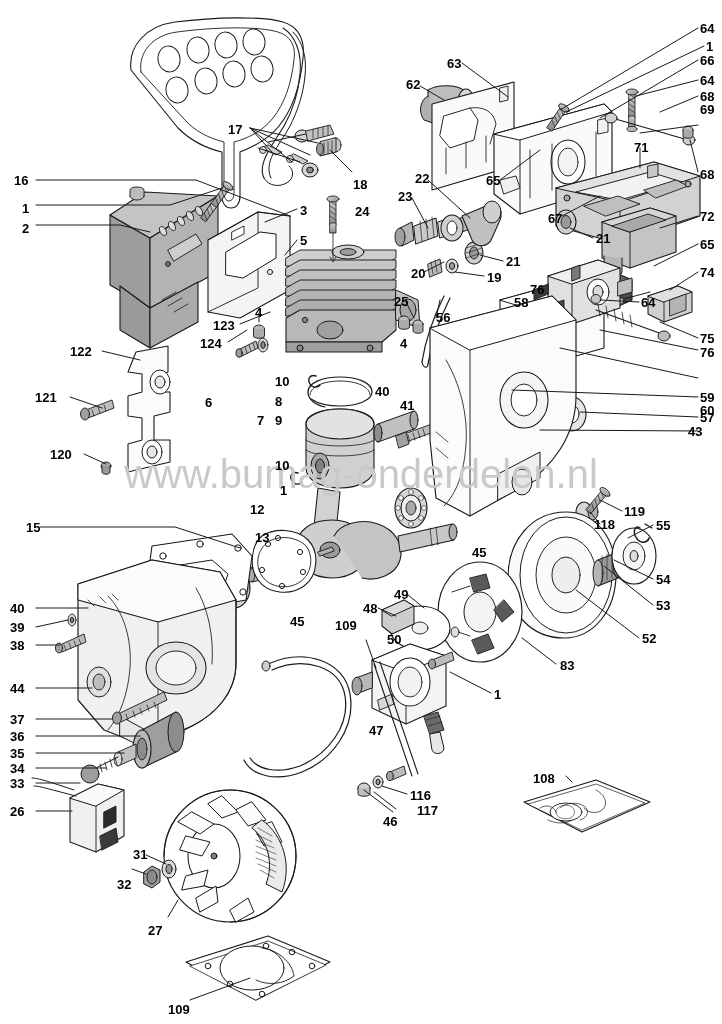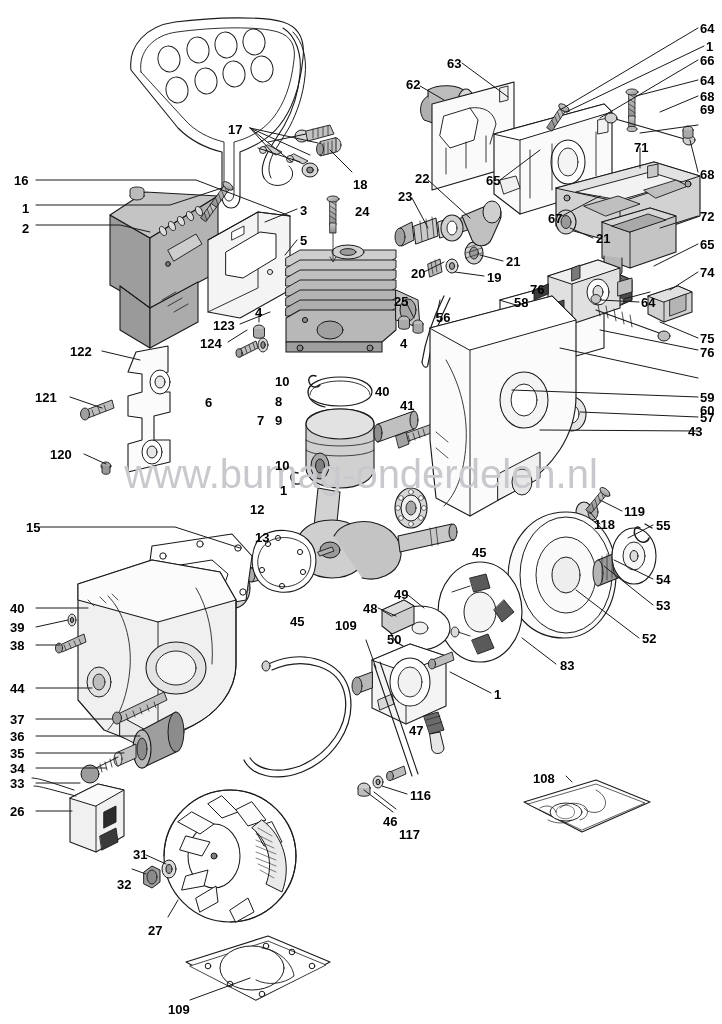--- a/index.html
+++ b/index.html
@@ -952,27 +952,27 @@
       <div class="lbl" style="left: 117px; top: 862px; margin-top: 16px;">32</div>
       <div class="lbl" style="left: 148px; top: 924px;">27</div>
       <div class="lbl" style="left: 168px; top: 1003px;">109</div>
       <div class="lbl" style="left: 290px; top: 615px;">45</div>
       <div class="lbl" style="left: 472px; top: 546px;">45</div>
       <div class="lbl" style="left: 335px; top: 619px;">109</div>
       <div class="lbl" style="left: 394px; top: 588px;">49</div>
       <div class="lbl" style="left: 363px; top: 602px;">48</div>
       <div class="lbl" style="left: 359px; top: 633px; margin-left: 28px;">50</div>
       <div class="lbl" style="left: 494px; top: 688px;">1</div>
-      <div class="lbl" style="left: 369px; top: 724px; margin-left: 40px;">47</div>
+      <div class="lbl" style="left: 369px; top: 724px;">47</div>
       <div class="lbl" style="left: 560px; top: 659px;">83</div>
       <div class="lbl" style="left: 642px; top: 632px;">52</div>
       <div class="lbl" style="left: 656px; top: 599px;">53</div>
       <div class="lbl" style="left: 656px; top: 573px;">54</div>
       <div class="lbl" style="left: 656px; top: 519px;">55</div>
       <div class="lbl" style="left: 594px; top: 518px;">118</div>
       <div class="lbl" style="left: 624px; top: 505px;">119</div>
       <div class="lbl" style="left: 410px; top: 789px;">116</div>
-      <div class="lbl" style="left: 399px; top: 804px; margin-top: 24px;">117</div>
+      <div class="lbl" style="left: 417px; top: 804px;">117</div>
       <div class="lbl" style="left: 383px; top: 815px;">46</div>
       <div class="lbl" style="left: 533px; top: 772px;">108</div>
     </div>
 
 </div>
 
 </body></html>

